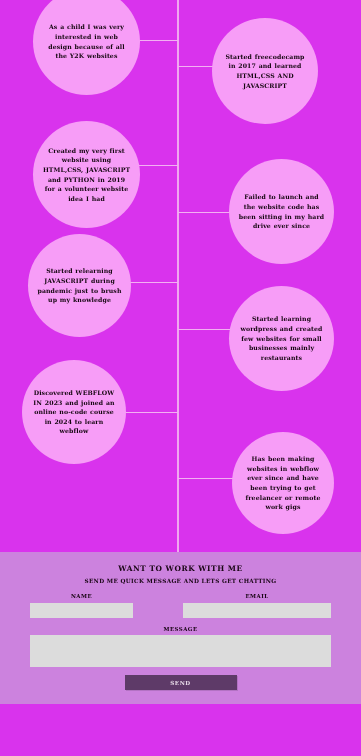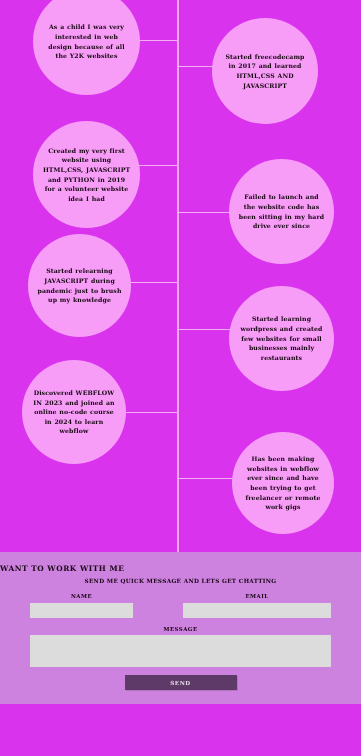--- a/index.html
+++ b/index.html
@@ -75,21 +75,21 @@
     left: 0;
     top: 552px;
     width: 361px;
     height: 152px;
     background: #cc82de;
     box-sizing: border-box;
     padding: 10px 0 0 0;
   }
 
   .contact-title {
-    text-align: left;
+    text-align: center;
     font-size: 7.4px;
     font-weight: 700;
     letter-spacing: 0.55px;
     color: #1a0616;
     margin: 2px 0 0 0;
   }
 
   .contact-sub {
     text-align: center;
     font-size: 5.7px;

